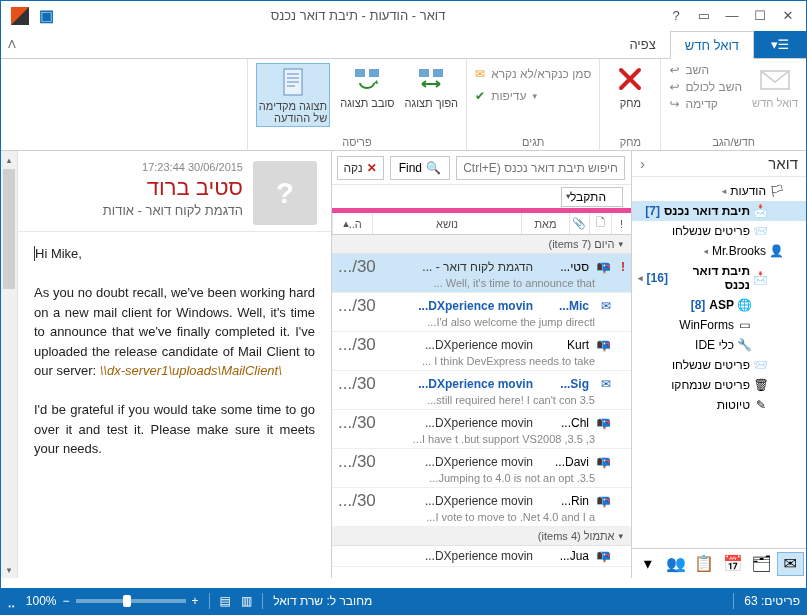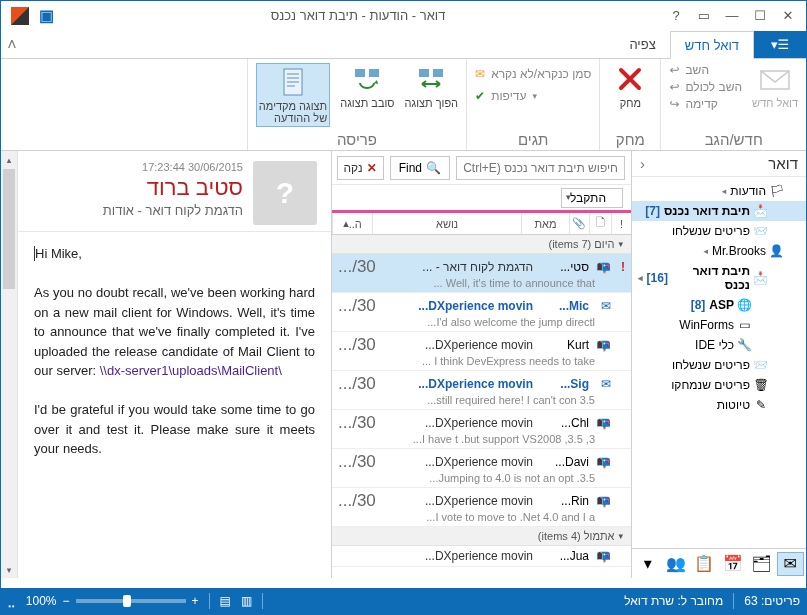--- a/index.html
+++ b/index.html
@@ -17,21 +17,21 @@
 .filebtn { background: #0e6bb5; color: #fff; width: 52px; display: flex; align-items: center; justify-content: center; font-size: 13px; }
 .tab { padding: 0 14px; display: flex; align-items: center; font-size: 13px; color: #444; }
 .tab.active { color: #0e6bb5; border: 1px solid #d0d0d0; border-bottom: 1px solid #fff; margin-bottom: -1px; background: #fff; }
 .tabstrip .spacer { flex: 1; }
 .tabstrip .caret { width: 22px; display: flex; align-items: center; justify-content: center; color: #777; }
 
 
 .ribbon { height: 92px; background: #fff; border-bottom: 1px solid #d0d0d0; display: flex; direction: rtl; }
 .rgroup { border-left: 1px solid #e3e3e3; padding: 4px 8px 2px; display: flex; flex-direction: column; align-items: center; justify-content: space-between; }
 .rgroup .items { display: flex; gap: 10px; align-items: flex-start; height: 68px; }
-.rgroup .glabel { font-size: 15px; color: #777; text-align: center; }
+.rgroup .glabel { font-size: 11px; color: #777; text-align: center; }
 .rbtn { display: flex; flex-direction: column; align-items: center; gap: 2px; min-width: 44px; }
 .rbtn.small { flex-direction: row; gap: 6px; min-width: 0; font-size: 12px; color: #888; }
 .rbtn .ico { width: 32px; height: 32px; display: flex; align-items: center; justify-content: center; }
 .rbtn .lbl { font-size: 11px; color: #444; text-align: right; line-height: 1.1; white-space: pre; }
 .rbtn.dim .lbl, .rbtn.dim .ico { opacity: 0.45; }
 .rbtn.sel { background: #cde6f7; border: 1px solid #7cb8e0; padding: 2px; }
 .smallcol { display: flex; flex-direction: column; gap: 3px; align-items: flex-end; }
 
 
 .bodyrow { display: flex; direction: rtl; height: 427px; }
@@ -51,21 +51,21 @@
 .nav-bottom { height: 30px; border-top: 1px solid #d0d0d0; display: flex; align-items: center; justify-content: flex-start; gap: 1px; padding: 0 2px; direction: ltr; }
 .nav-bottom .nb { width: 28px; height: 24px; display: flex; align-items: center; justify-content: center; border: 1px solid transparent; }
 .nav-bottom .nb.sel { background: #cde6f7; border-color: #7cb8e0; }
 
 
 .listcol { width: 300px; border-left: 1px solid #d0d0d0; display: flex; flex-direction: column; }
 .searchrow { height: 34px; display: flex; align-items: center; gap: 6px; padding: 4px 6px; border-bottom: 1px solid #e8e8e8; }
 .searchrow input { flex: 1; height: 24px; border: 1px solid #c7c7c7; padding: 0 6px; font-size: 12px; direction: rtl; }
 .sbtn { height: 24px; border: 1px solid #c7c7c7; background: #fff; padding: 0 8px; font-size: 12px; display: flex; align-items: center; gap: 4px; }
 .sbtn.clear { padding: 0 6px; color: #c02020; font-weight: bold; }
-.arrangerow { height: 28px; display: flex; align-items: center; justify-content: flex-start; padding: 0 8px; border-bottom: 3px solid #ec4899; }
+.arrangerow { height: 28px; display: flex; align-items: center; justify-content: flex-start; padding: 0 8px; border-bottom: 5px solid #ec4899; }
 .arrangerow .ab { border: 1px solid #c7c7c7; padding: 2px 16px 2px 8px; font-size: 12px; position: relative; }
 .arrangerow .ab::after { content: "▾"; position: absolute; left: 4px; top: 3px; font-size: 9px; color: #555; }
 .colhdr { height: 22px; border-bottom: 1px solid #d0d0d0; display: flex; direction: rtl; font-size: 11px; color: #555; }
 .colhdr > div { border-left: 1px solid #e3e3e3; display: flex; align-items: center; justify-content: center; }
 .msglist { flex: 1; overflow: auto; font-size: 12px; }
 .grp { background: #f1f1f1; padding: 3px 8px; font-size: 11px; color: #555; border-bottom: 1px solid #e3e3e3; direction: rtl; display: flex; align-items: center; gap: 4px; }
 .msg { border-bottom: 1px solid #eee; padding: 3px 6px; direction: rtl; }
 .msg.sel { background: #cde6f7; }
 .msg .row1 { display: flex; align-items: center; gap: 6px; }
 .msg .row1 .env { width: 16px; color: #f0a030; }
@@ -80,21 +80,21 @@
 
 .reading { flex: 1; display: flex; flex-direction: column; direction: ltr; position: relative; }
 .reading .hdr { padding: 10px 14px 6px; border-bottom: 1px solid #e8e8e8; display: flex; gap: 10px; }
 .reading .avatar { width: 64px; height: 64px; background: #d9d9d9; border-radius: 3px; position: relative; display:flex; align-items:center; justify-content:center; }
 .reading .avatar::before { content:"?"; color:#fff; font-size:30px; font-weight:bold; }
 .reading .hmeta { flex: 1; text-align: right; direction: rtl; }
 .reading .hmeta .from { font-size: 22px; color: #b91c1c; }
 .reading .hmeta .subj { font-size: 13px; color: #666; margin-top: 2px; }
 .reading .hmeta .date { font-size: 11px; color: #888; margin-bottom: 2px; }
 .reading .body { flex: 1; overflow: auto; padding: 12px 16px; font-size: 13px; color: #222; line-height: 1.5; direction: ltr; }
-.reading .body a { color: #4c1d95; }
+.reading .body a { color: #a16207; font-style: italic; }
 .reading .sc { position: absolute; left: 0; top: 0; bottom: 0; width: 17px; background: #f0f0f0; border-right: 1px solid #e0e0e0; }
 .reading .sc .up, .reading .sc .dn { height:17px; display:flex; align-items:center; justify-content:center; font-size:9px; color:#666; }
 .reading .sc .dn { position:absolute; bottom:0; left:0; right:0; }
 .reading .sc .thumb { position:absolute; left:2px; right:2px; top:18px; height:120px; background:#cfcfcf; }
 .reading .hdr, .reading .body { margin-left: 17px; }
 
 
 .status { position: absolute; bottom: 0; left: 0; right: 0; height: 26px; background: #0e6bb5; color: #fff; display: flex; align-items: center; font-size: 12px; direction: rtl; padding: 0 6px; gap: 10px; }
 .status .sep { width: 1px; height: 16px; background: rgba(255,255,255,0.4); }
 .status .spacer { flex: 1; }
@@ -431,21 +431,21 @@
       <p><span style="border-left:1px solid #333;padding-left:0">H</span>i Mike,</p><br>
       <p style="text-align:justify"><span>As you no doubt recall, we've been working hard on a new mail client for Windows. Well, it's time to announce that we've finally completed it. I've uploaded the release candidate of Mail Client to our server: </span><a>\\dx-server1\uploads\MailClient\</a></p><br>
       <p style="text-align:justify">I'd be grateful if you would take some time to go over it and test it. Please make sure it meets your needs.</p>
     </div>
   </div>
 </div>
 
 <div class="status">
   <span>פריטים: 63</span>
   <span class="sep"></span>
-  <span class="spacer" style="text-align:right">מחובר ל: שרת דואל</span>
+  <span class="spacer" style="text-align:left">מחובר ל: שרת דואל</span>
   <span class="sep"></span>
   <span>▥</span>
   <span>▤</span>
   <span class="sep"></span>
   <div class="zoom">
     <span>100%</span>
     <span>−</span>
     <div class="slider"></div>
     <span>+</span>
   </div>

